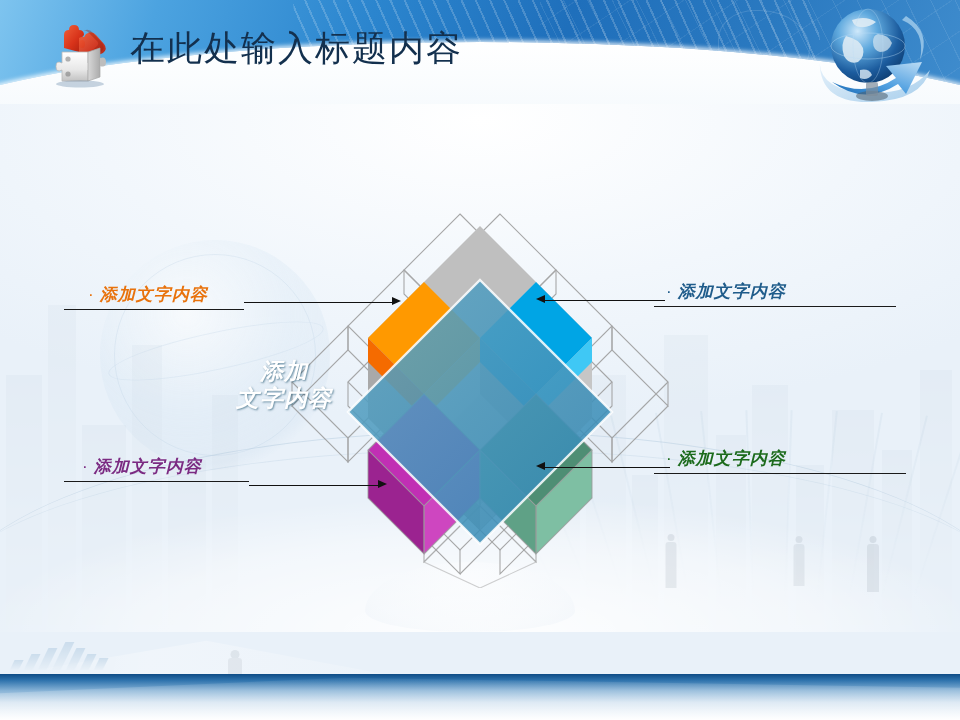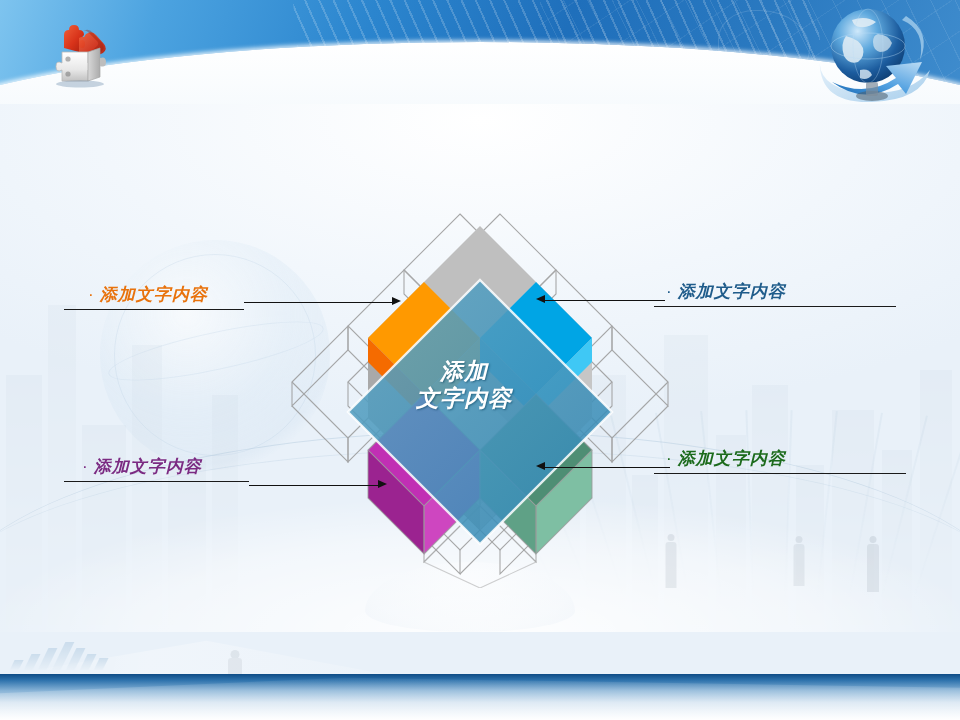--- a/index.html
+++ b/index.html
@@ -72,22 +72,22 @@
 
   .title-icon{position:absolute;left:48px;top:22px;width:72px;height:66px;}
   .title-text{position:absolute;left:130px;top:26px;font-size:35px;line-height:44px;color:#13304e;
     letter-spacing:2px;font-family:"DejaVu Sans","Liberation Sans",sans-serif;white-space:nowrap;}
   .globe-icon{position:absolute;right:8px;top:-6px;width:150px;height:126px;}
 
   
   .diagram{position:absolute;left:236px;top:168px;width:488px;height:420px;}
   .diagram svg{display:block;width:488px;height:420px;}
 
-  .center-label{position:absolute;left:220px;top:168px;width:488px;height:420px;
-    display:flex;align-items:center;justify-content:center;pointer-events:none;}
+  .center-label{position:absolute;left:236px;top:168px;width:488px;height:420px;
+    display:flex;align-items:center;pointer-events:none;}
   .center-label .ct{margin-top:14px;text-align:center;color:#ffffff;font-weight:bold;font-style:italic;
     font-size:23px;line-height:27px;letter-spacing:1px;
     text-shadow:1px 1px 2px rgba(0,60,90,.55);
     font-family:"DejaVu Sans","Liberation Sans",sans-serif;}
 
   
   .callout{position:absolute;white-space:nowrap;}
   .callout .row{display:flex;align-items:baseline;gap:6px;}
   .callout .dot{font-size:17px;line-height:1;}
   .callout .txt{font-size:17px;font-style:italic;font-weight:bold;letter-spacing:1px;
@@ -214,20 +214,21 @@
       <path d="M40 30 L52 26 L52 55 L40 59 Z" fill="url(#whg2)" stroke="#a8a8a8" stroke-width=".7"></path>
       <path d="M52 36 q6-2 6 4 q0 6-6 4 Z" fill="#bdbdbd"></path>
 
       <circle cx="20" cy="37" r="2.6" fill="#777" opacity=".55"></circle>
       <circle cx="20" cy="52" r="2.6" fill="#777" opacity=".55"></circle>
 
       <ellipse cx="32" cy="62" rx="24" ry="3.4" fill="#0b3f73" opacity=".22"></ellipse>
     </svg>
   </div>
 
+  <div class="title-text">在此处输入标题内容</div>
 
   <div class="globe-icon">
     <svg viewBox="0 0 150 126" width="150" height="126">
       <defs>
         <radialGradient id="gl" cx="36%" cy="30%" r="78%">
           <stop offset="0%" stop-color="#cfe9fb"></stop>
             <stop offset="34%" stop-color="#5fa9de"></stop>
           <stop offset="72%" stop-color="#1c5c9e"></stop>
             <stop offset="100%" stop-color="#0d3c70"></stop>
         </radialGradient>

